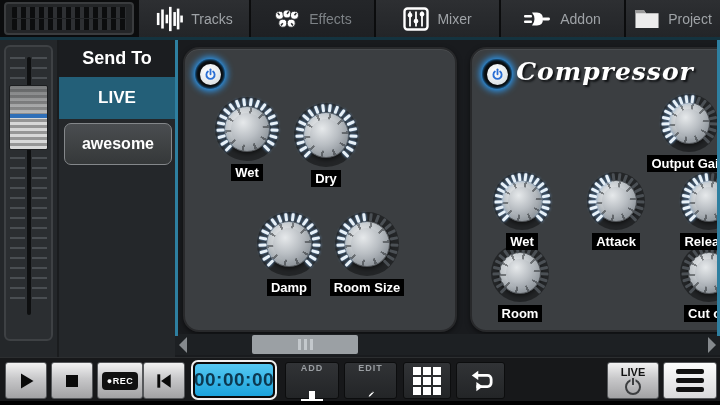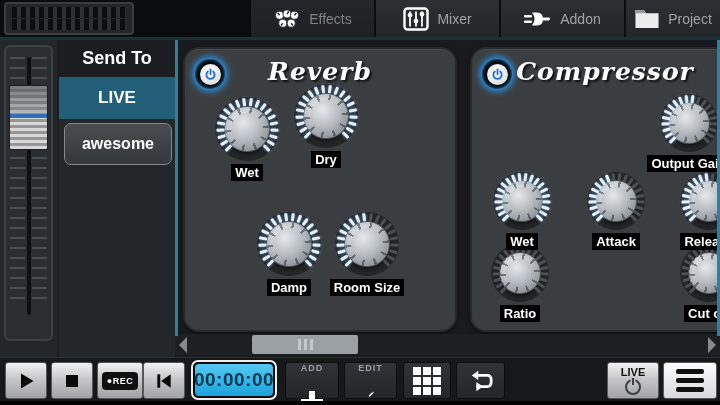--- a/index.html
+++ b/index.html
@@ -104,20 +104,34 @@
 </style>
 </head>
 <body>
 
 <div class="topbar">
   <div class="logo">
     <div class="grille"></div>
     <div class="grille"></div>
   </div>
 
+  <div class="tab" style="left:139px;width:110px;">
+    <svg width="28" height="26" viewBox="0 0 32 30">
+      <g fill="#fff">
+          <rect x="2" y="8" width="3" height="14"></rect>
+          <rect x="7" y="4" width="3" height="22"></rect>
+          <rect x="12" y="10" width="3" height="10"></rect>
+          <rect x="16" y="1" width="3" height="28"></rect>
+          <rect x="21" y="7" width="3" height="16"></rect>
+          <rect x="25" y="3" width="3" height="24"></rect>
+          <rect x="29" y="11" width="3" height="8"></rect>
+        </g>
+    </svg>
+    <span class="tlabel">Tracks</span>
+  </div>
 
   <div class="tab" style="left:376px;width:123px;">
     <svg width="26" height="24" viewBox="0 0 26 24">
       <rect x="1.5" y="1.5" width="23" height="21" rx="3" fill="none" stroke="#fff" stroke-width="2.4"></rect>
       <g stroke="#fff" stroke-width="1.8">
           <line x1="7" y1="4.5" x2="7" y2="19.5"></line>
           <line x1="13" y1="4.5" x2="13" y2="19.5"></line>
           <line x1="19" y1="4.5" x2="19" y2="19.5"></line>
         </g>
       <g stroke="#fff" stroke-width="4.6" stroke-linecap="round">
@@ -193,21 +207,20 @@
 
   <div class="panel" style="left:8px;width:274px;">
     <div class="pwr">
       <div class="pwr-inner">
         <svg width="13" height="13" viewBox="0 0 24 24">
             <path d="M12 2.5v9" stroke="#2b6fd4" stroke-width="3.4" stroke-linecap="round" fill="none"></path>
             <path d="M7.2 6.6a7.6 7.6 0 1 0 9.6 0" stroke="#2b6fd4" stroke-width="3.4" stroke-linecap="round" fill="none"></path>
           </svg>
       </div>
     </div>
-    <div class="panel-title">Reverb</div>
 
     <div class="knob" style="left:20px;top:48px;">
       <div class="knob-circle">
           <div class="knob-face"></div>
           <i class="tick lit" style="transform: rotate(-135deg) translateY(-27px);"></i>
           <i class="tick lit" style="transform: rotate(-120.789deg) translateY(-27px);"></i>
           <i class="tick lit" style="transform: rotate(-106.579deg) translateY(-27px);"></i>
           <i class="tick lit" style="transform: rotate(-92.3684deg) translateY(-27px);"></i>
           <i class="tick lit" style="transform: rotate(-78.1579deg) translateY(-27px);"></i>
           <i class="tick lit" style="transform: rotate(-63.9474deg) translateY(-27px);"></i>
@@ -221,21 +234,21 @@
           <i class="tick lit" style="transform: rotate(49.7368deg) translateY(-27px);"></i>
           <i class="tick lit" style="transform: rotate(63.9474deg) translateY(-27px);"></i>
           <i class="tick lit" style="transform: rotate(78.1579deg) translateY(-27px);"></i>
           <i class="tick lit" style="transform: rotate(92.3684deg) translateY(-27px);"></i>
           <i class="tick lit" style="transform: rotate(106.579deg) translateY(-27px);"></i>
           <i class="tick lit" style="transform: rotate(120.789deg) translateY(-27px);"></i>
           <i class="tick lit" style="transform: rotate(135deg) translateY(-27px);"></i>
         </div>
       <div class="knob-label">Wet</div>
     </div>
-    <div class="knob" style="left:99px;top:35px;">
+    <div class="knob" style="left:99px;top:54px;">
       <div class="knob-circle">
           <div class="knob-face"></div>
           <i class="tick lit" style="transform: rotate(-135deg) translateY(-27px);"></i>
           <i class="tick lit" style="transform: rotate(-120.789deg) translateY(-27px);"></i>
           <i class="tick lit" style="transform: rotate(-106.579deg) translateY(-27px);"></i>
           <i class="tick lit" style="transform: rotate(-92.3684deg) translateY(-27px);"></i>
           <i class="tick lit" style="transform: rotate(-78.1579deg) translateY(-27px);"></i>
           <i class="tick lit" style="transform: rotate(-63.9474deg) translateY(-27px);"></i>
           <i class="tick lit" style="transform: rotate(-49.7368deg) translateY(-27px);"></i>
           <i class="tick lit" style="transform: rotate(-35.5263deg) translateY(-27px);"></i>
@@ -435,21 +448,21 @@
           <i class="tick" style="transform: rotate(21.3158deg) translateY(-24px);"></i>
           <i class="tick" style="transform: rotate(35.5263deg) translateY(-24px);"></i>
           <i class="tick" style="transform: rotate(49.7368deg) translateY(-24px);"></i>
           <i class="tick" style="transform: rotate(63.9474deg) translateY(-24px);"></i>
           <i class="tick" style="transform: rotate(78.1579deg) translateY(-24px);"></i>
           <i class="tick" style="transform: rotate(92.3684deg) translateY(-24px);"></i>
           <i class="tick" style="transform: rotate(106.579deg) translateY(-24px);"></i>
           <i class="tick" style="transform: rotate(120.789deg) translateY(-24px);"></i>
           <i class="tick" style="transform: rotate(135deg) translateY(-24px);"></i>
         </div>
-      <div class="knob-label">Ratio</div>
+      <div class="knob-label">Room</div>
     </div>
     <div class="knob sm" style="left:195px;top:195px;">
       <div class="knob-circle">
           <div class="knob-face"></div>
           <i class="tick" style="transform: rotate(-135deg) translateY(-24px);"></i>
           <i class="tick" style="transform: rotate(-120.789deg) translateY(-24px);"></i>
           <i class="tick" style="transform: rotate(-106.579deg) translateY(-24px);"></i>
           <i class="tick" style="transform: rotate(-92.3684deg) translateY(-24px);"></i>
           <i class="tick" style="transform: rotate(-78.1579deg) translateY(-24px);"></i>
           <i class="tick" style="transform: rotate(-63.9474deg) translateY(-24px);"></i>

